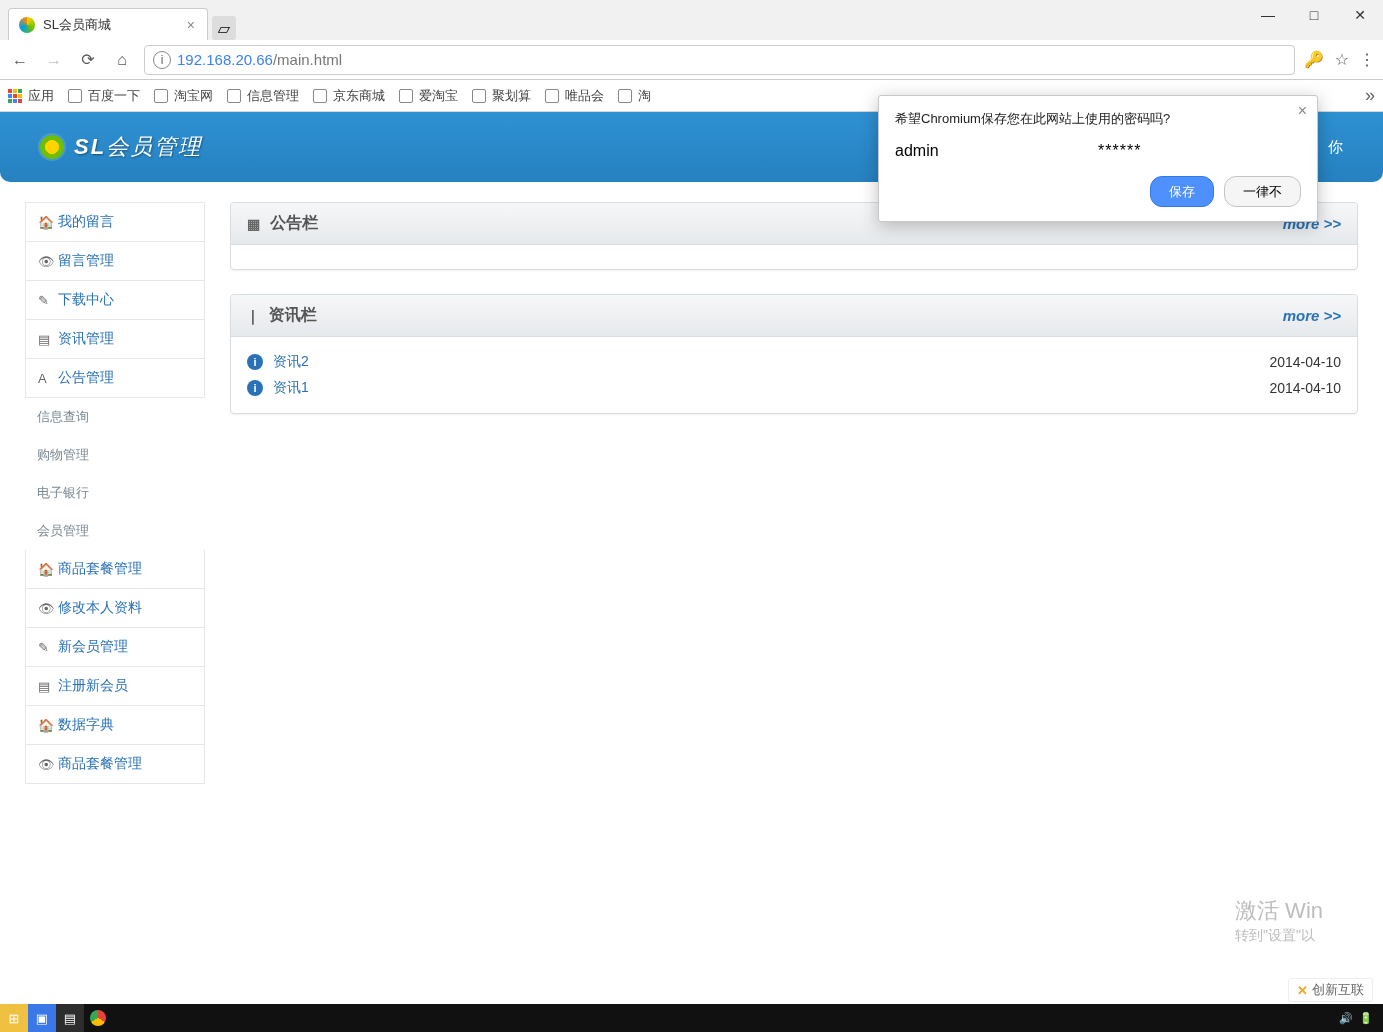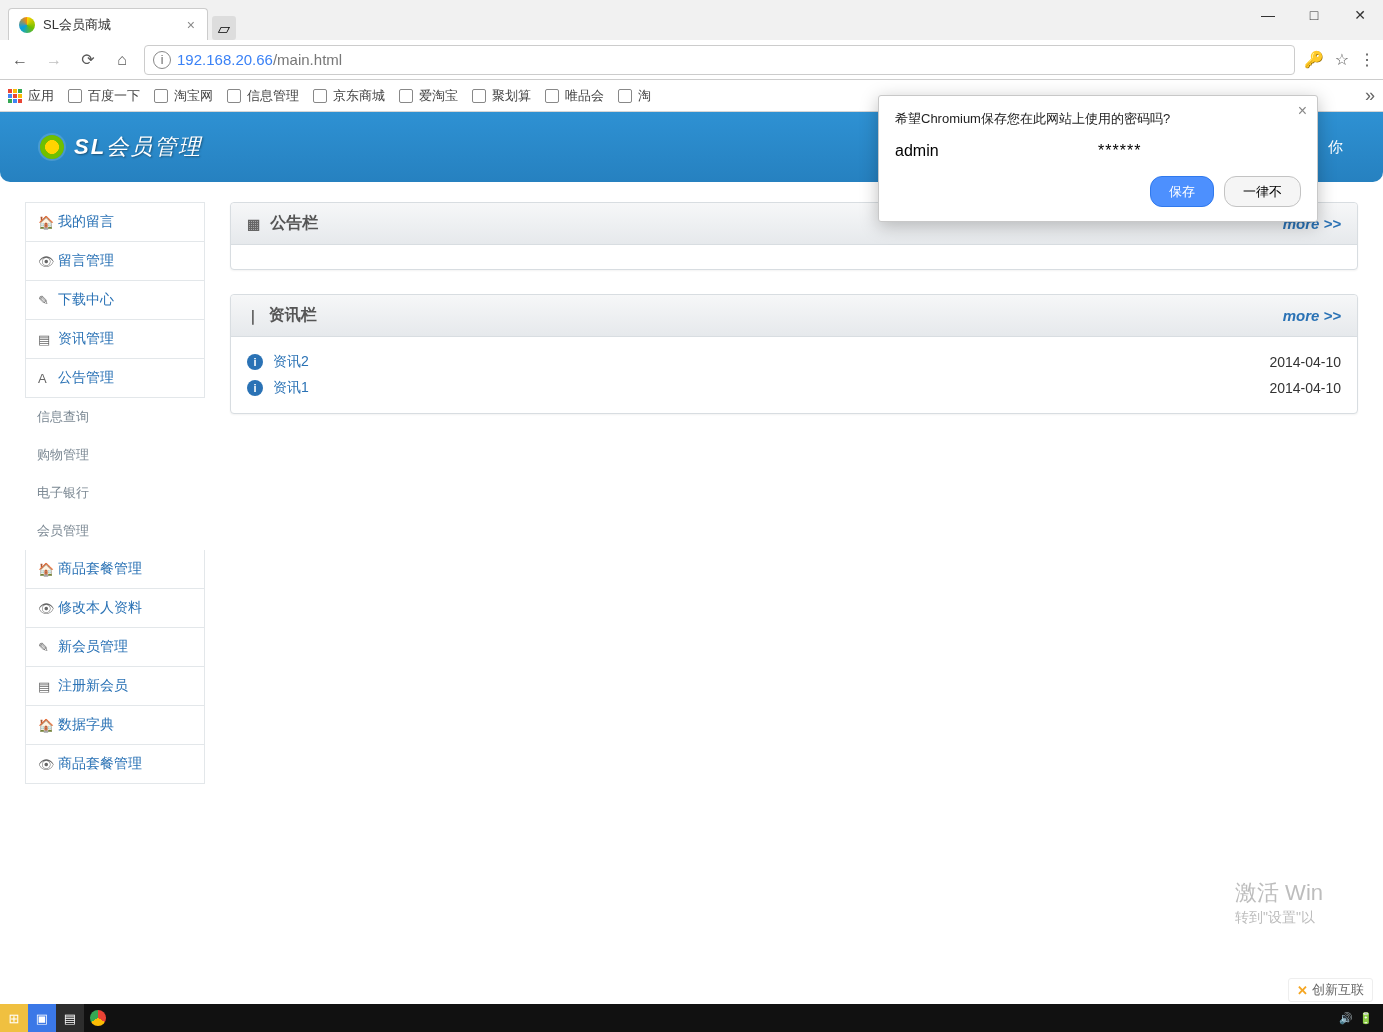--- a/index.html
+++ b/index.html
@@ -69,21 +69,21 @@
 .panel-hd{ height:42px; background:linear-gradient(#f6f7f8,#e6e9ec); border-bottom:1px solid #d8dde1; display:flex; align-items:center; padding:0 16px; font-size:16px; color:#555; font-weight:bold; border-radius:4px 4px 0 0; }
 .panel-hd .hd-ico{ margin-right:10px; color:#666; font-size:14px; }
 .panel-hd .more{ margin-left:auto; color:#2a72b5; font-size:15px; font-style:italic; font-weight:bold; cursor:pointer; }
 .panel-bd{ padding:12px 16px; }
 .news-row{ display:flex; align-items:center; padding:4px 0; font-size:14px; }
 .news-row .n-ico{ width:16px; height:16px; border-radius:50%; background:#2a72b5; color:#fff; font-size:11px; display:flex; align-items:center; justify-content:center; margin-right:10px; font-weight:bold; }
 .news-row .n-title{ color:#2a72b5; cursor:pointer; }
 .news-row .n-date{ margin-left:auto; color:#333; }
 
 
-.watermark{ position:absolute; right:60px; bottom:106px; color:#bdbdbd; font-size:22px; text-align:left; line-height:1.3;margin-top:18px; }
+.watermark{ position:absolute; right:60px; bottom:88px; color:#bdbdbd; font-size:22px; text-align:left; line-height:1.3;margin-top:18px; }
 .watermark .wm2{ font-size:14px; }
 .brand-badge{ position:absolute; right:10px; bottom:30px; background:#fff; border:1px solid #eee; border-radius:3px; padding:2px 8px; font-size:13px; color:#666; display:flex; align-items:center; gap:4px; }
 .brand-badge .bb-ico{ color:#f5a623; font-weight:bold; }
 
 
 .taskbar{ position:absolute; left:0; right:0; bottom:0; height:28px; background:#111; display:flex; align-items:center; }
 .taskbar .tb-ico{ width:28px; height:28px; display:flex; align-items:center; justify-content:center; color:#fff; font-size:13px; cursor:pointer; }
 .taskbar .tb-right{ margin-left:auto; display:flex; align-items:center; gap:6px; padding-right:10px; color:#ddd; font-size:11px; }
 </style>
 </head>

